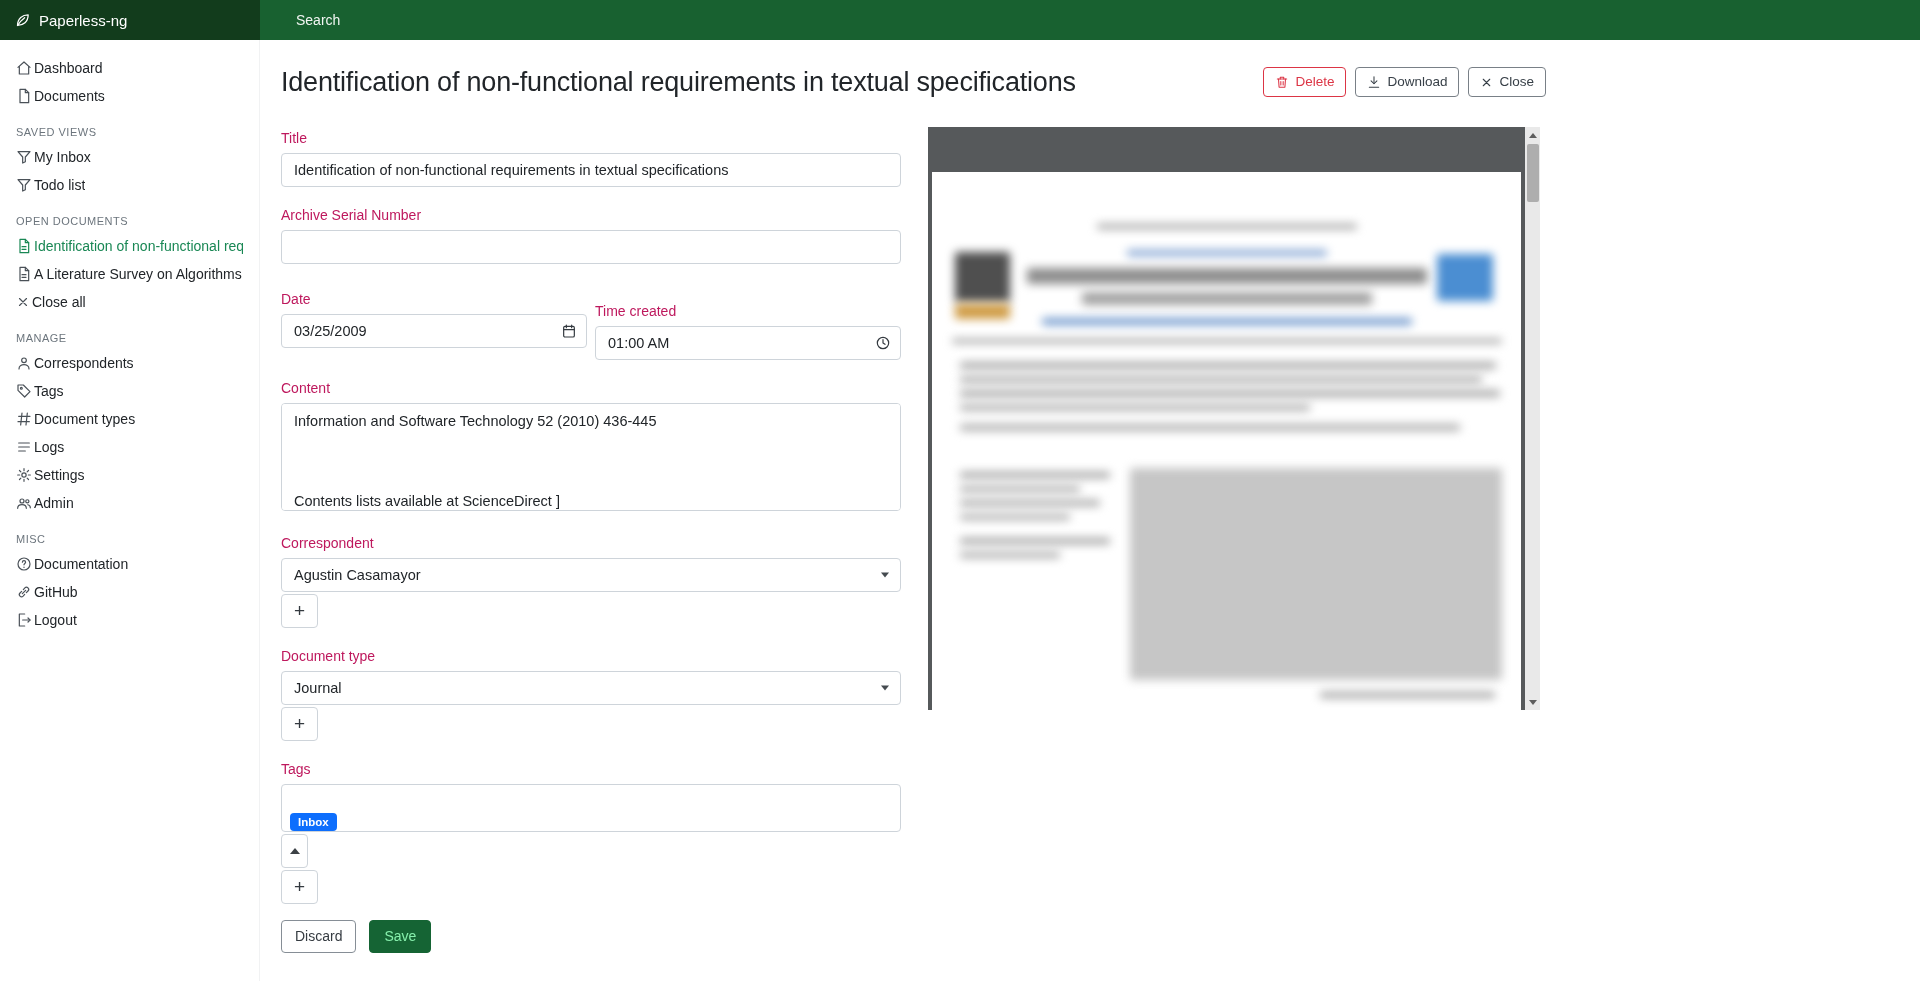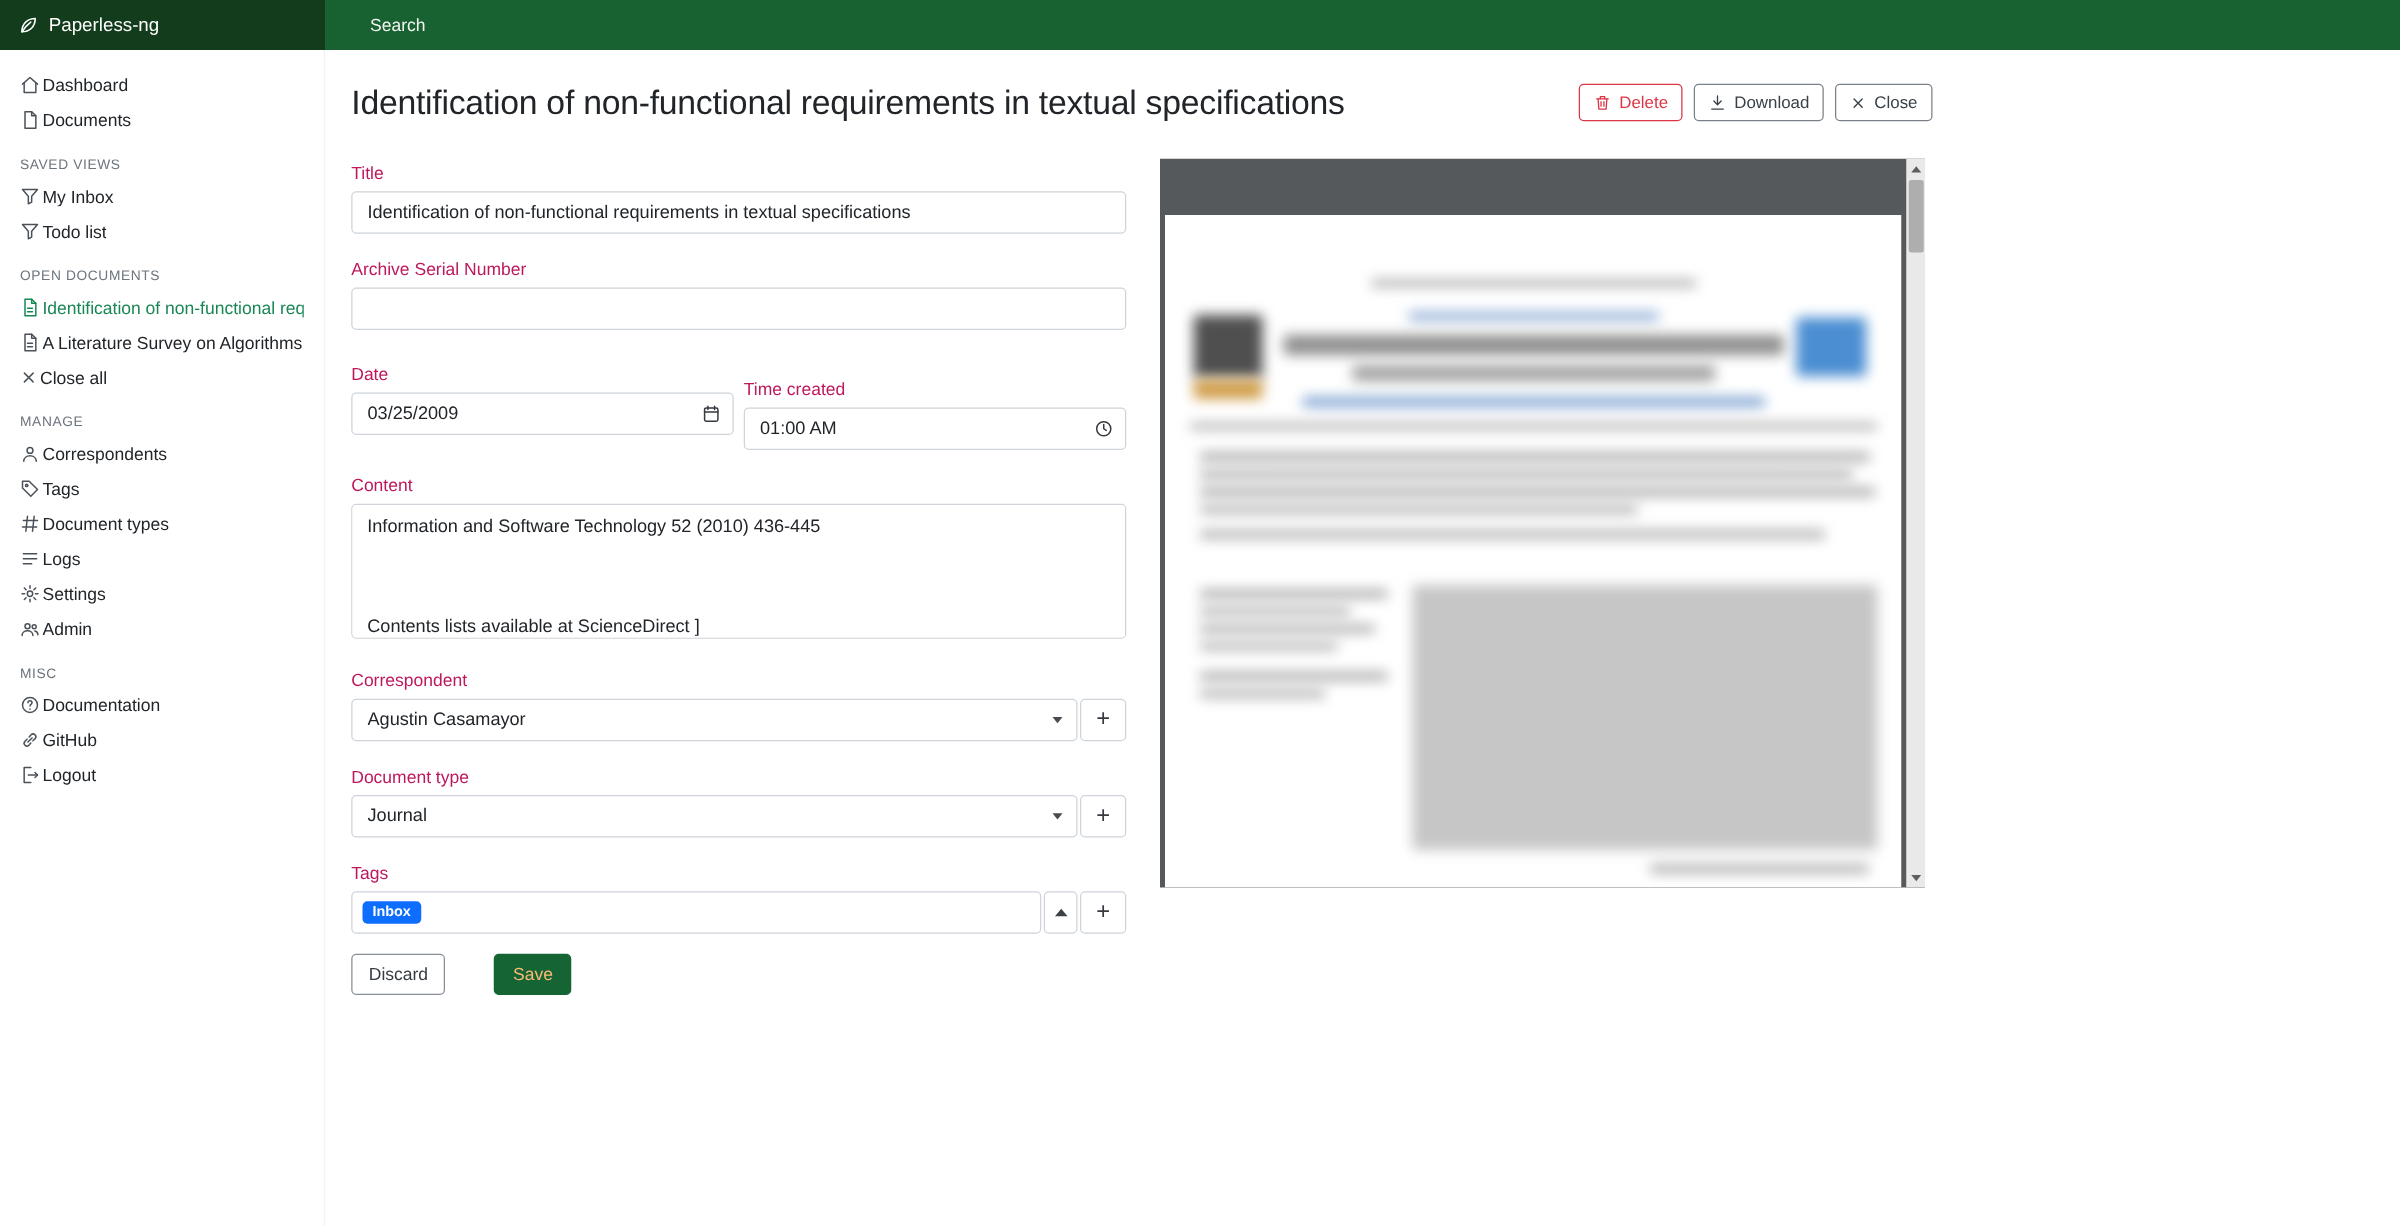--- a/index.html
+++ b/index.html
@@ -61,21 +61,21 @@
     font-family:inherit; outline:none;
   }
   textarea.control { height:108px; resize:none; overflow-y:scroll; line-height:20px; padding-top:7px; }
   .row2 { display:flex; gap:8px;margin-top:19px; }
   .half { flex:1; }
   .input-icon-wrap { position:relative; }
   .input-icon-wrap .trail-icon {
     position:absolute; right:10px; top:50%; transform:translateY(-50%);
     color:#343a40; display:flex; cursor:pointer;
   }
-  .select-row { display:flex; gap:2px; }
+  .select-row { display:flex; gap:2px;flex-direction:column; }
   .select-wrap { position:relative; flex:1; }
   .select-wrap select { appearance:none; -webkit-appearance:none; cursor:pointer; }
   .caret-down {
     width:0; height:0; border-left:4.5px solid transparent; border-right:4.5px solid transparent;
     border-top:5.5px solid #454b50; position:absolute; right:12px; top:50%; transform:translateY(-50%);
     pointer-events:none;
   }
   .btn-plus {
     width:37px; height:34px; border:1px solid #ced4da; border-radius:4px; background:#fff;
     font-size:19px; color:#343a40; cursor:pointer; display:flex; align-items:center; justify-content:center;
@@ -92,21 +92,21 @@
   .tags-input {
     flex:1; height:34px; border:1px solid #ced4da; border-radius:4px; background:#fff;
     display:flex; align-items:center; padding:0 8px; cursor:text;
   }
   .tag-badge {
     background:#0d6efd; color:#fff; font-size:11.5px; font-weight:bold;
     padding:3px 8px; border-radius:4px; cursor:pointer;
   }
   .form-buttons { display:flex; gap:13px; margin-top:16px; }
   .btn-discard { padding:7px 13px; font-size:14px; color:#353b41; border-color:#868e96; }
-  .btn-save { padding:7px 14px; font-size:14px; color:#fdba74; background:#156434; border:1px solid #156434;margin-left:26px; }
+  .btn-save { padding:7px 14px; font-size:14px; color:#86efac; background:#156434; border:1px solid #156434; }
 
   
   .preview {
     width:612px; height:583px; background:#56595b; position:relative; overflow:hidden; margin-top:5px;
   }
   .pdf-page { position:absolute; left:4px; right:19px; top:45px; bottom:0; background:#fff; overflow:hidden; }
   .b { position:absolute; filter:blur(5px); border-radius:2px; }
   .pdf-scroll { position:absolute; top:0; right:0; bottom:0; width:15px; background:#e9e9e9; }
   .scroll-btn { height:16px; display:flex; align-items:center; justify-content:center; cursor:pointer; }
   .tri-up { width:0;height:0;border-left:4px solid transparent;border-right:4px solid transparent;border-bottom:5px solid #5e5e5e; }
@@ -417,21 +417,21 @@
             <span class="caret-down"></span>
           </div>
           <button class="btn-plus">+</button>
         </div>
       </div>
 
       <div class="field">
         <label>Tags</label>
         <div class="select-row">
           <div class="tags-input">
-            <span class="tag-badge" style="background-color: rgb(13, 110, 253);">Inbox</span>
+            <span class="tag-badge" style="background-color: rgb(13, 110, 253); margin-top: 28px;">Inbox</span>
           </div>
           <button class="btn-caret">
             <span class="caret-up-sm"></span>
           </button>
           <button class="btn-plus">+</button>
         </div>
       </div>
 
       <div class="form-buttons">
         <button class="btn btn-discard">Discard</button>

